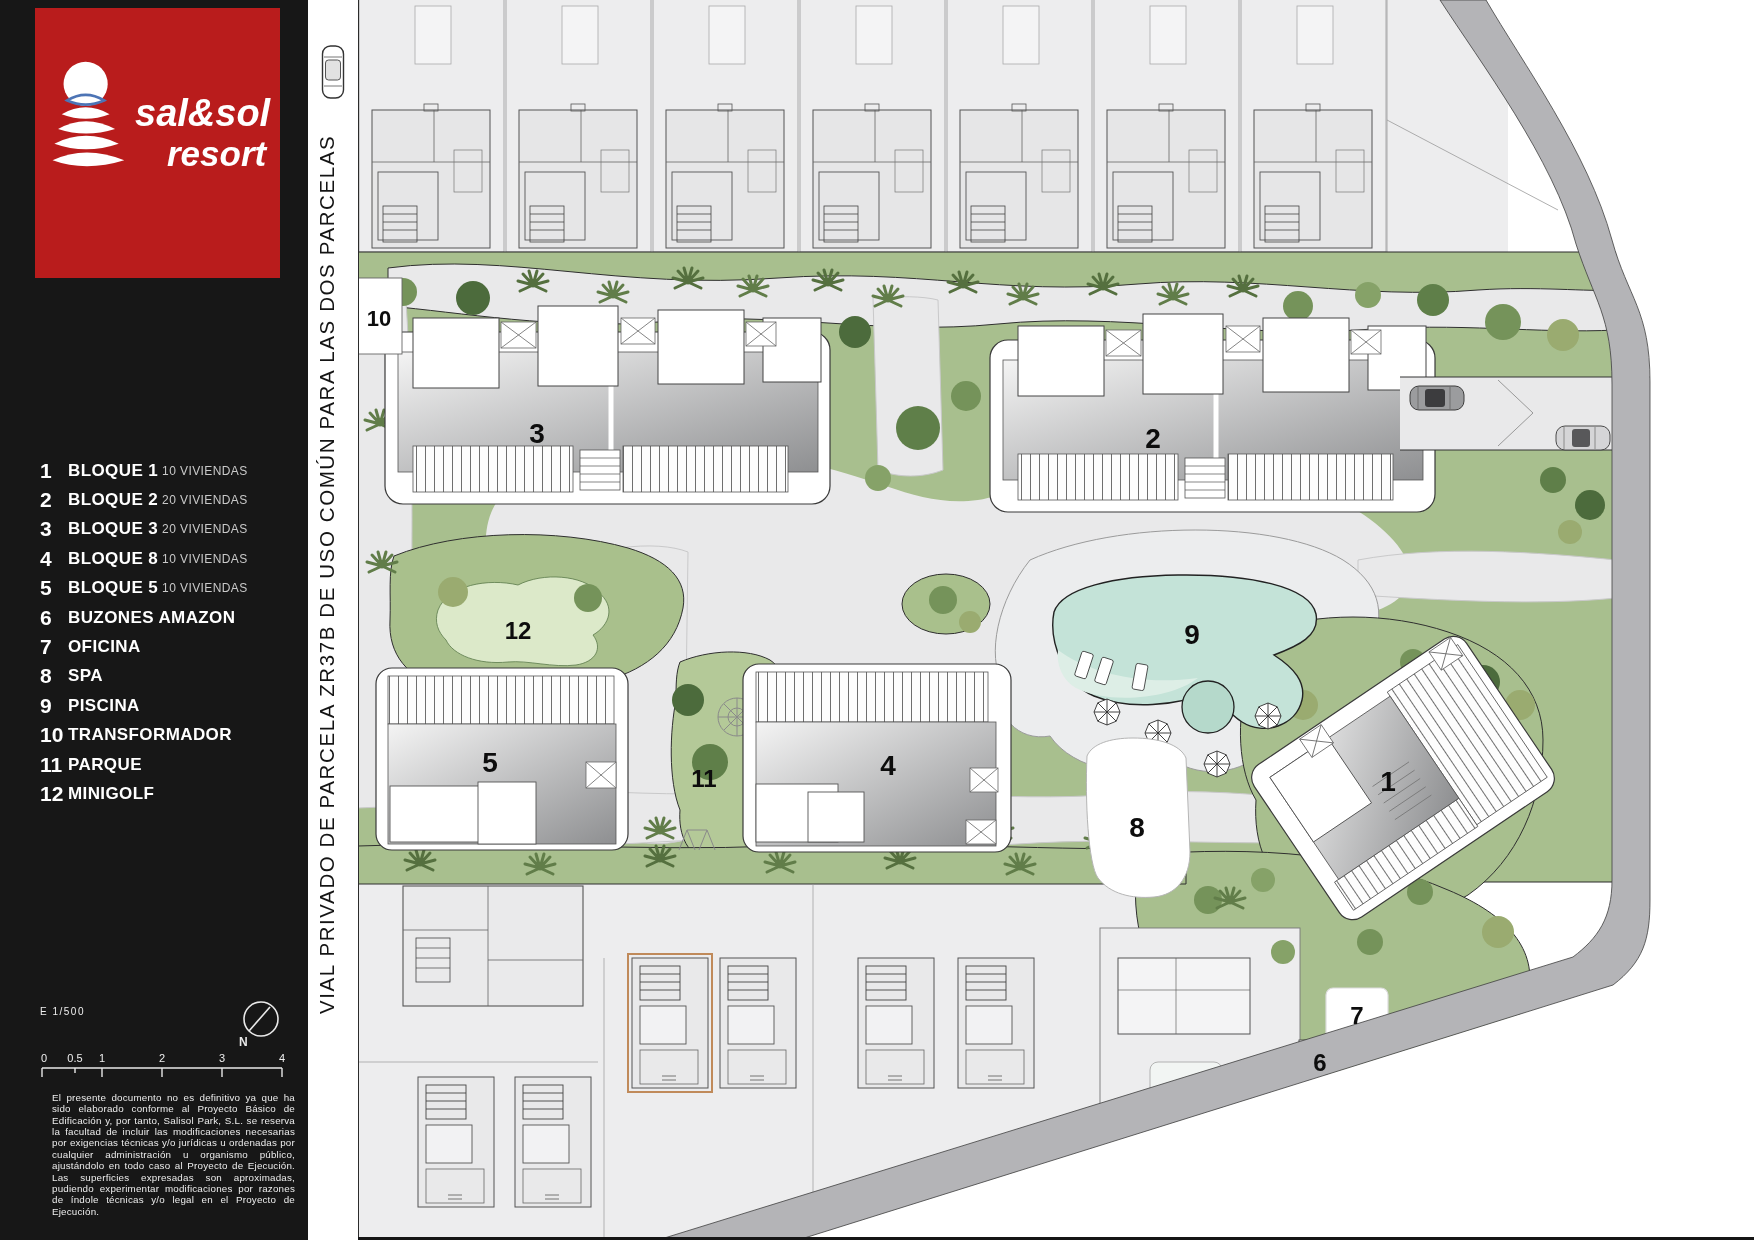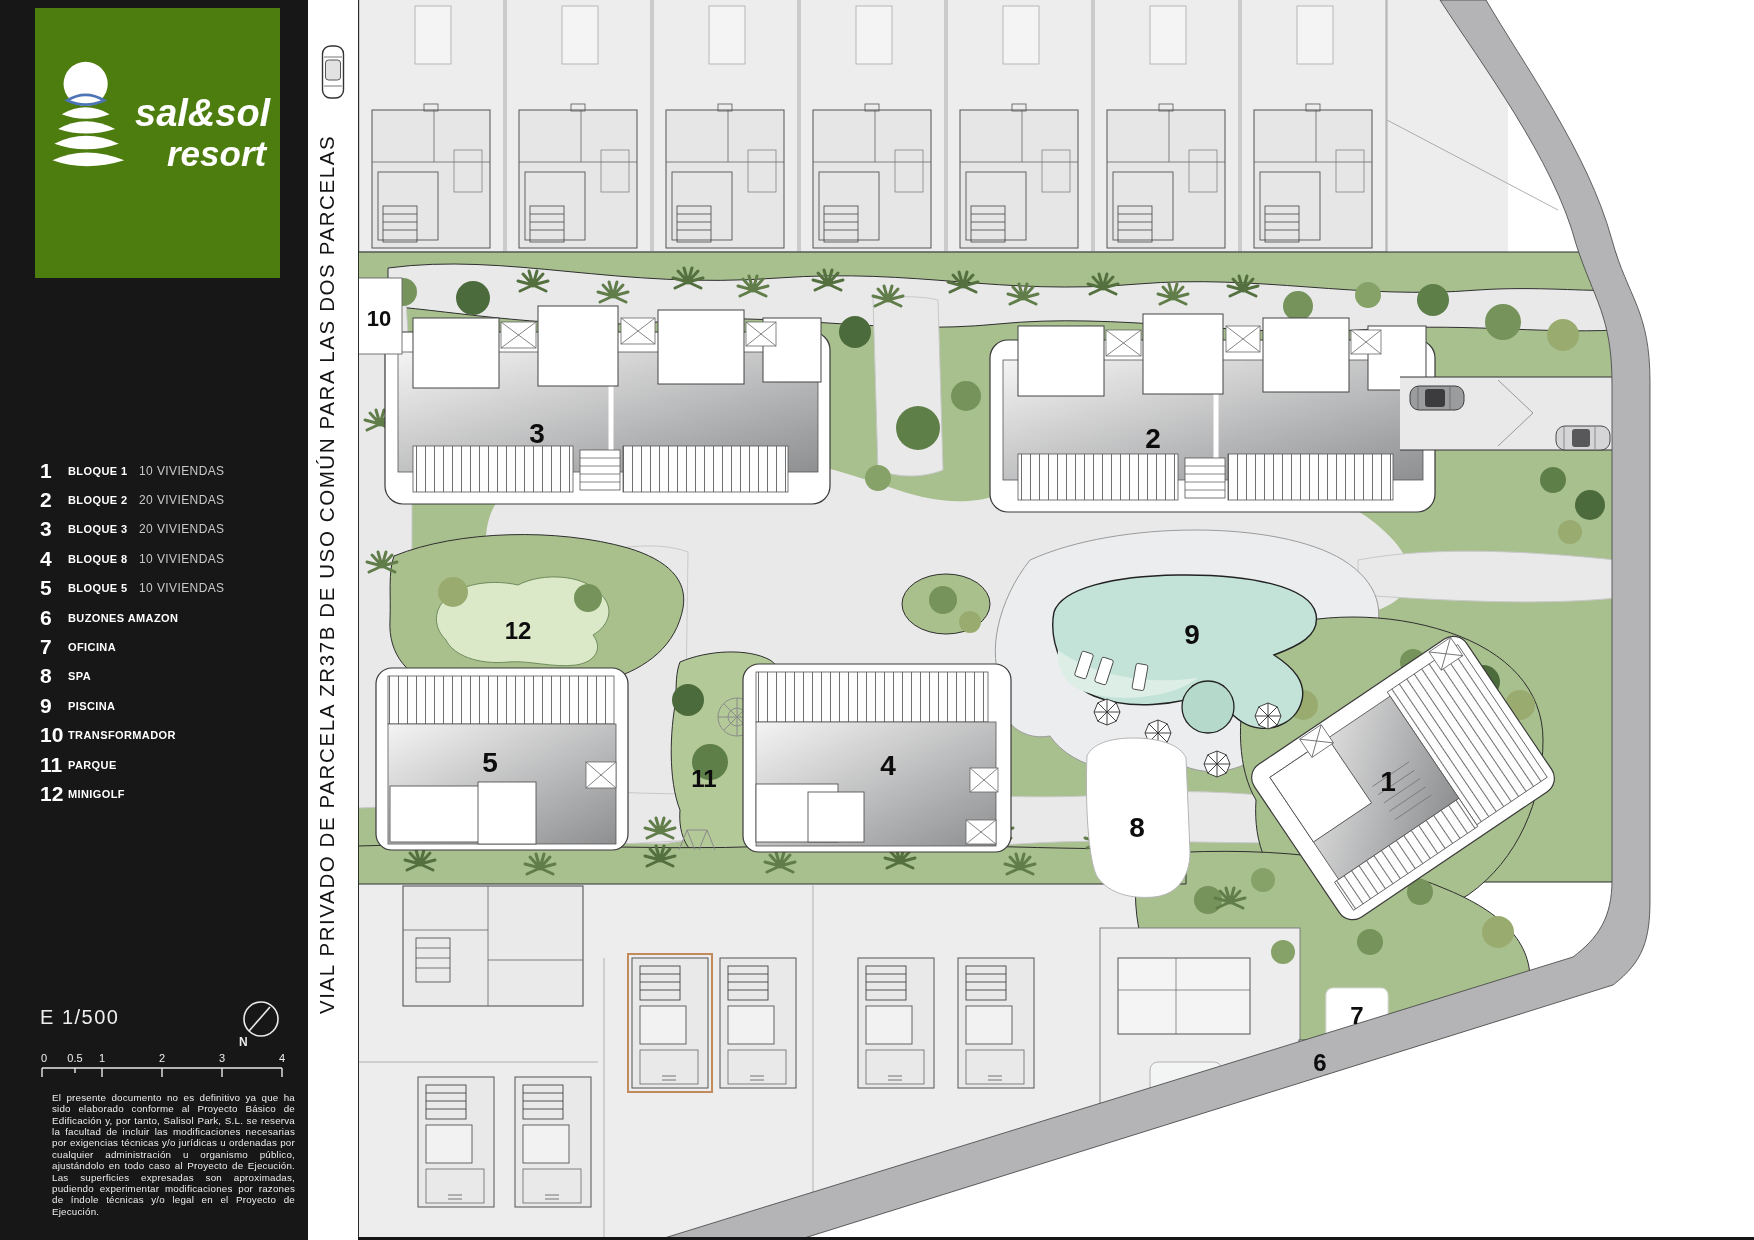--- a/index.html
+++ b/index.html
@@ -1,32 +1,32 @@
 <!DOCTYPE html>
 <html><head>
 <meta charset="utf-8">
 <style>
   html,body{margin:0;padding:0;background:#fff;}
   #page{position:relative;width:1754px;height:1240px;overflow:hidden;background:#fff;
         font-family:"Liberation Sans",sans-serif;}
   
   .sidebar{position:absolute;left:0;top:0;width:308px;height:1240px;background:#171717;}
-  .logo{position:absolute;left:35px;top:8px;width:245px;height:270px;background:#4d7c0f;}
+  .logo{position:absolute;left:35px;top:8px;width:245px;height:270px;background:#b91c1c;}
   .logo-icon{position:absolute;left:12px;top:46px;width:92px;height:126px;}
   .brand{position:absolute;left:100px;top:86px;color:#fff;font-style:italic;line-height:1;}
   .brand .b1{font-size:38px;font-weight:bold;letter-spacing:0px;}
   .brand .b2{font-size:35px;font-weight:bold;margin-left:32px;margin-top:4px;}
   .side-title{position:absolute;left:40px;top:352px;color:#f2f2f2;font-size:23px;
       letter-spacing:4px;line-height:29px;font-weight:400;word-spacing:10px;white-space:nowrap;}
   .legend{position:absolute;left:40px;top:456px;margin:0;padding:0;list-style:none;}
   .legend li{display:flex;align-items:center;height:29.4px;color:#fff;}
   .legend .num{width:28px;font-size:21px;font-weight:bold;flex:none;}
-  .legend .lab{min-width:67px;font-size:11px;font-weight:bold;letter-spacing:.4px;flex:none;padding-right:4px;white-space:nowrap;}
+  .legend .lab{min-width:67px;font-size:17px;font-weight:bold;letter-spacing:.4px;flex:none;padding-right:4px;white-space:nowrap;}
   .legend .val{font-size:12px;color:#c9c9c9;letter-spacing:.4px;white-space:nowrap;}
-  .scale-label{position:absolute;left:40px;top:1006px;color:#efefef;font-size:20px;letter-spacing:1.5px;}
+  .scale-label{position:absolute;left:40px;top:1006px;color:#efefef;font-size:10px;letter-spacing:1.5px;}
   .north{position:absolute;left:235px;top:998px;}
   .scalebar{position:absolute;left:40px;top:1052px;width:244px;height:26px;color:#eee;}
   .scalebar .tick{position:absolute;top:0;font-size:11px;transform:translateX(-50%);}
   .scalebar svg{position:absolute;left:0;top:15px;}
   .disclaimer{position:absolute;left:40px;top:1080px;width:243px;margin:12px;color:#ececec;
       font-size:9.8px;line-height:1.16;text-align:justify;letter-spacing:.2px;}
   
   .strip{position:absolute;left:308px;top:0;width:50px;height:1240px;background:#fff;border-bottom:3px solid #161616;}
   .street-label{position:absolute;left:7px;top:178px;height:836px;width:36px;
       writing-mode:vertical-rl;transform:rotate(180deg);

